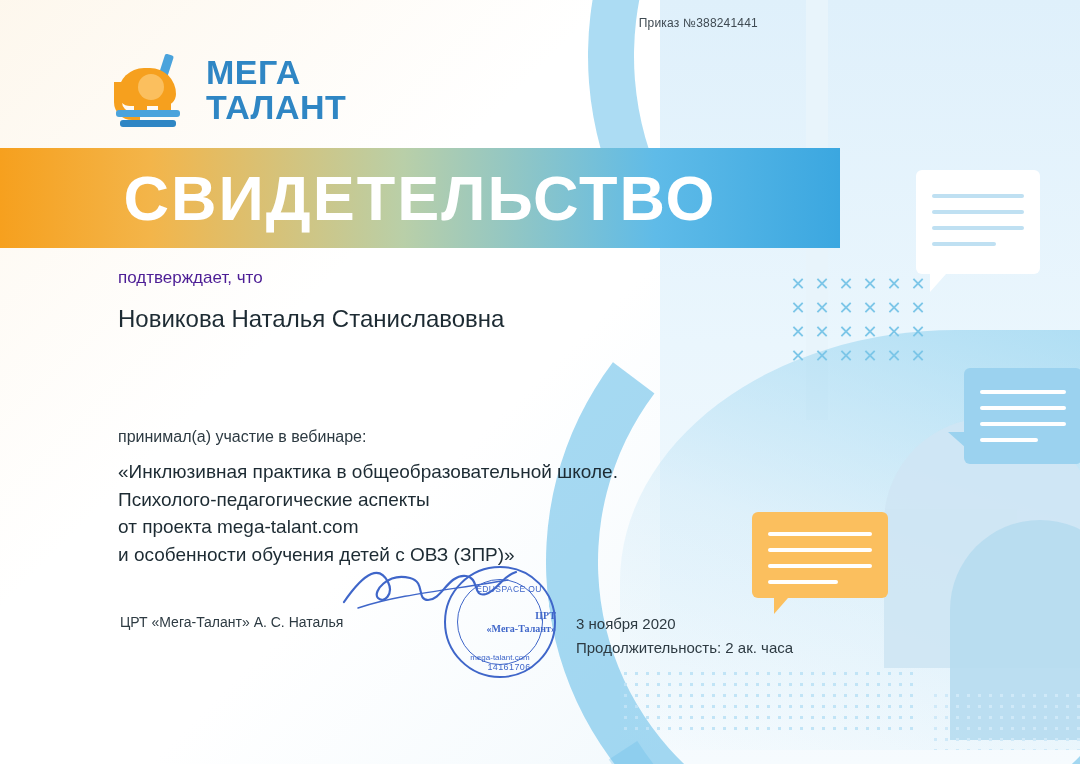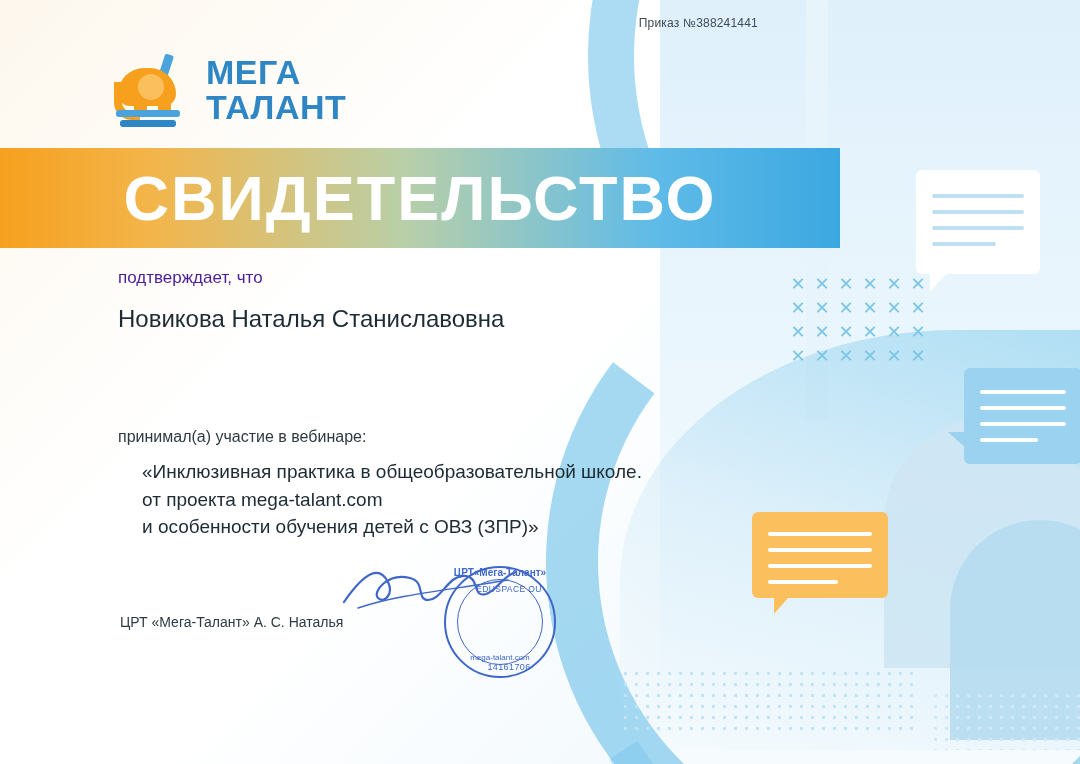--- a/index.html
+++ b/index.html
@@ -316,21 +316,21 @@
     font-size: 16px;
     color: #2d3a42;
   }
   .webinar {
     position: absolute;
     left: 118px; top: 458px;
     font-size: 19px;
     color: #1d2b33;
     line-height: 1.45;
   }
-  .webinar .row { white-space: nowrap; margin-left: 24px; }
+  .webinar .row { white-space: nowrap; }
 
   .signer {
     position: absolute;
     left: 120px; top: 612px;
     font-size: 14px;
     color: #2d3a42;
     line-height: 1.5;
   }
   .date-block {
     position: absolute;
@@ -360,28 +360,29 @@
   }
   .stamp-ring-inner {
     position: absolute; inset: 13px;
     border: 1.5px solid #3f66c9;
     border-radius: 50%;
   }
   .stamp-center {
     position: absolute;
     inset: 0;
     display: flex;
-    flex-direction: row;
-    align-items: flex-start;
+    flex-direction: column;
+    align-items: flex-end;
     justify-content: center;
     color: #3f66c9;
     font-size: 10px;
     line-height: 1.35;
     font-weight: bold;
     text-align: center;
+    font-family: Liberation Serif, serif;
   }
   .stamp-sub {
     position: absolute;
     left: 0; right: 0; bottom: 16px;
     text-align: center;
     color: #3f66c9;
     font-size: 8px;
     font-weight: normal;
   }
   .stamp-top-arc, .stamp-bottom-arc {
@@ -485,20 +486,21 @@
 
     <div class="title-band"></div>
     <div class="title-text">СВИДЕТЕЛЬСТВО</div>
 
     <div class="confirm-line">подтверждает, что</div>
     <div class="recipient">Новикова Наталья Станиславовна</div>
 
     <div class="participation">принимал(а) участие в вебинаре:</div>
     <div class="webinar">
       <div class="row">«Инклюзивная практика в общеобразовательной школе.</div>
+      <div class="row">Психолого-педагогические аспекты</div>
       <div class="row">от проекта mega-talant.com</div>
       <div class="row">и особенности обучения детей с ОВЗ (ЗПР)»</div>
     </div>
 
     <svg class="signature" viewBox="0 0 180 60">
       <path d="M4 46 C 26 14, 40 10, 48 26 C 54 38, 44 48, 38 42 C 32 36, 48 16, 70 22 C 86 26, 76 44, 88 44 C 102 44, 108 18, 126 20 C 140 22, 132 42, 146 38 C 158 34, 162 20, 176 16" fill="none" stroke="#3f66c9" stroke-width="2.2" stroke-linecap="round"></path>
       <path d="M18 52 C 60 38, 110 34, 168 24" fill="none" stroke="#3f66c9" stroke-width="1.4" stroke-linecap="round"></path>
     </svg>
 
     <div class="stamp">
@@ -510,15 +512,19 @@
         <span>«Мега-Талант»</span>
       </div>
       <div class="stamp-sub">mega-talant.com</div>
       <div class="stamp-bottom-arc">14161706</div>
     </div>
 
     <div class="signer">
       <div>ЦРТ «Мега-Талант» А. С. Наталья</div>
     </div>
 
+    <div class="date-block">
+      <div>3 ноября 2020</div>
+      <div>Продолжительность: 2 ак. часа</div>
+    </div>
 
   </div>
 </div>
 
 </body></html>

